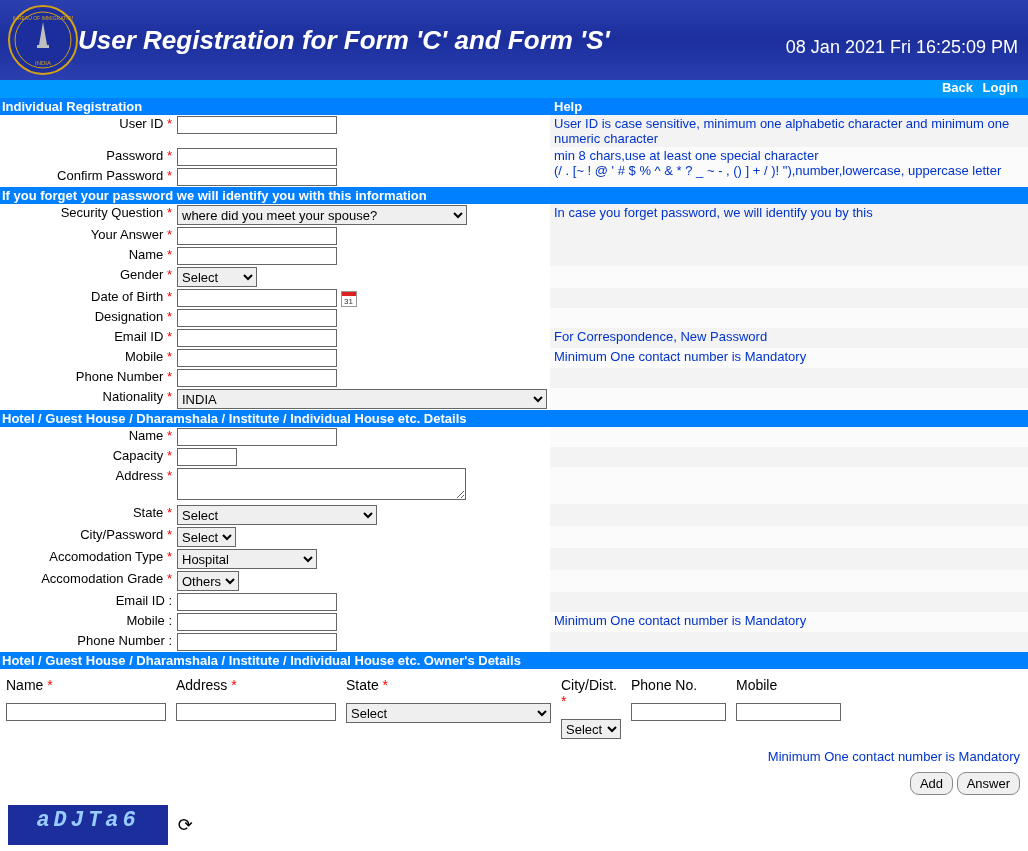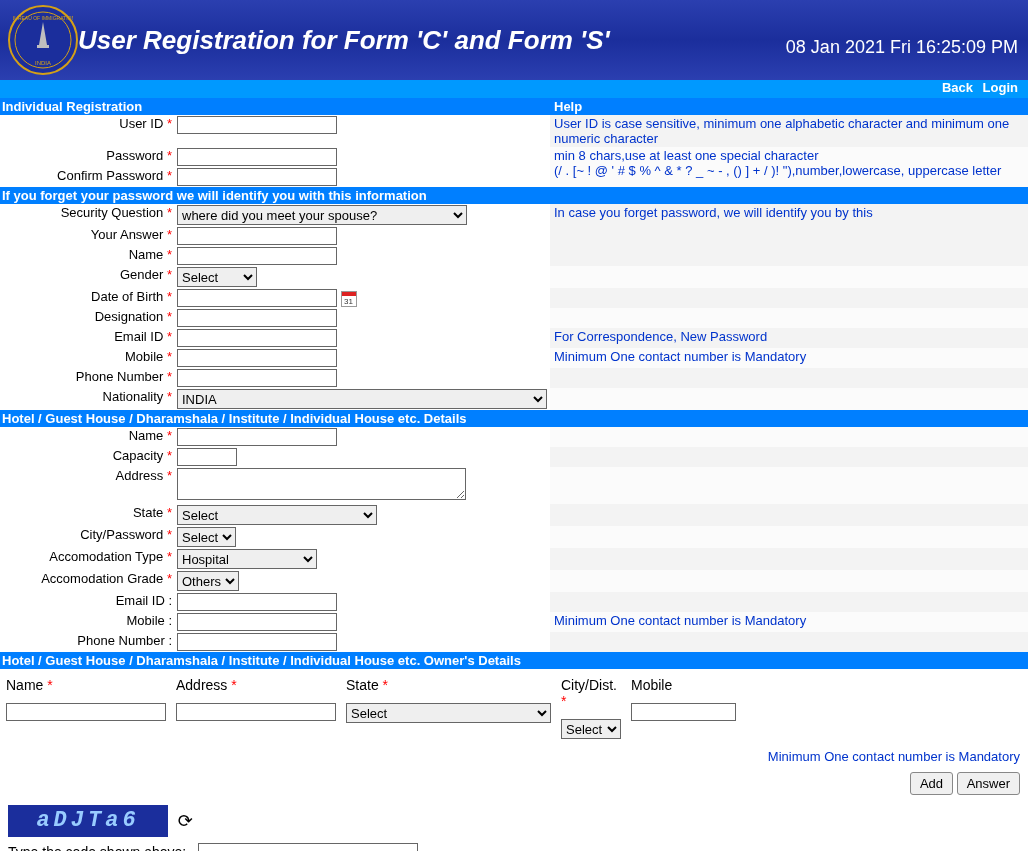--- a/index.html
+++ b/index.html
@@ -30,23 +30,23 @@
 .w200 { width: 200px; }
 .cal-icon { display: inline-block; width: 16px; height: 16px; border: 1px solid #999; background: #fff; vertical-align: middle; margin-left: 4px; position: relative; }
 .cal-icon::before { content: ""; position: absolute; top: 0; left: 0; right: 0; height: 4px; background: #d22; }
 .cal-icon::after { content: "31"; position: absolute; top: 5px; left: 2px; font-size: 8px; color: #333; }
 .owner-row { display: flex; gap: 10px; padding: 8px 6px 6px 6px; font-family: Verdana, sans-serif; }
 .owner-col { display: flex; flex-direction: column; }
 .owner-head { font-size: 14px; margin-bottom: 10px; }
 .owner-input { border: 1px solid #666; height: 20px; }
 .below-owner { text-align: right; padding: 4px 8px; color: #0033cc; font-size: 13px; }
 .btn-row { text-align: right; padding: 4px 8px; }
-button { border: 1px solid #888; border-radius: 3px; background: #f0f0f0; padding: 3px 9px; font-size: 13px; cursor: pointer; }
+button { border: 1px solid #888; border-radius: 9px; background: #f0f0f0; padding: 3px 9px; font-size: 13px; cursor: pointer; }
 .captcha-area { padding: 6px 8px; }
-.captcha-img { display: inline-block; width: 160px; height: 32px; background: #1b2e9c; color: #9cf; font-family: 'Courier New', monospace; font-size: 22px; font-weight: bold; letter-spacing: 4px; text-align: center; line-height: 32px; font-style: italic; vertical-align: middle; }
+.captcha-img { display: inline-block; width: 160px; height: 40px; background: #1b2e9c; color: #9cf; font-family: 'Courier New', monospace; font-size: 22px; font-weight: bold; letter-spacing: 4px; text-align: center; line-height: 32px; font-style: italic; vertical-align: middle; }
 .refresh-icon { display: inline-block; vertical-align: middle; margin-left: 6px; font-size: 18px; cursor: pointer; }
 .captcha-label { display: block; margin-top: 6px; font-family: Verdana, sans-serif; font-size: 14px; }
 .captcha-input { width: 220px; height: 20px; margin-left: 8px; border: 1px solid #666; }
 .striped tr:nth-child(even) .help-cell { background: #f3f3f3; }
 </style>
 </head>
 <body>
 
 <div class="header-band">
   <div class="emblem">
@@ -210,20 +210,24 @@
     <input type="text" class="owner-input" style="">
   </div>
   <div class="owner-col" style="width:205px">
     <div class="owner-head"><span>State</span> <span class="req">*</span></div>
     <select class="owner-input"><option>Select</option></select>
   </div>
   <div class="owner-col" style="width:60px">
     <div class="owner-head"><span>City/Dist.</span> <span class="req">*</span></div>
     <select class="owner-input"><option>Select</option></select>
   </div>
+  <div class="owner-col" style="width:95px">
+    <div class="owner-head">Phone No.</div>
+    <input type="text" class="owner-input" style="">
+  </div>
   <div class="owner-col" style="width:105px">
     <div class="owner-head">Mobile</div>
     <input type="text" class="owner-input" style="">
   </div>
 </div>
 
 <div class="below-owner">Minimum One contact number is Mandatory</div>
 
 <div class="btn-row">
   <button>Add</button>

